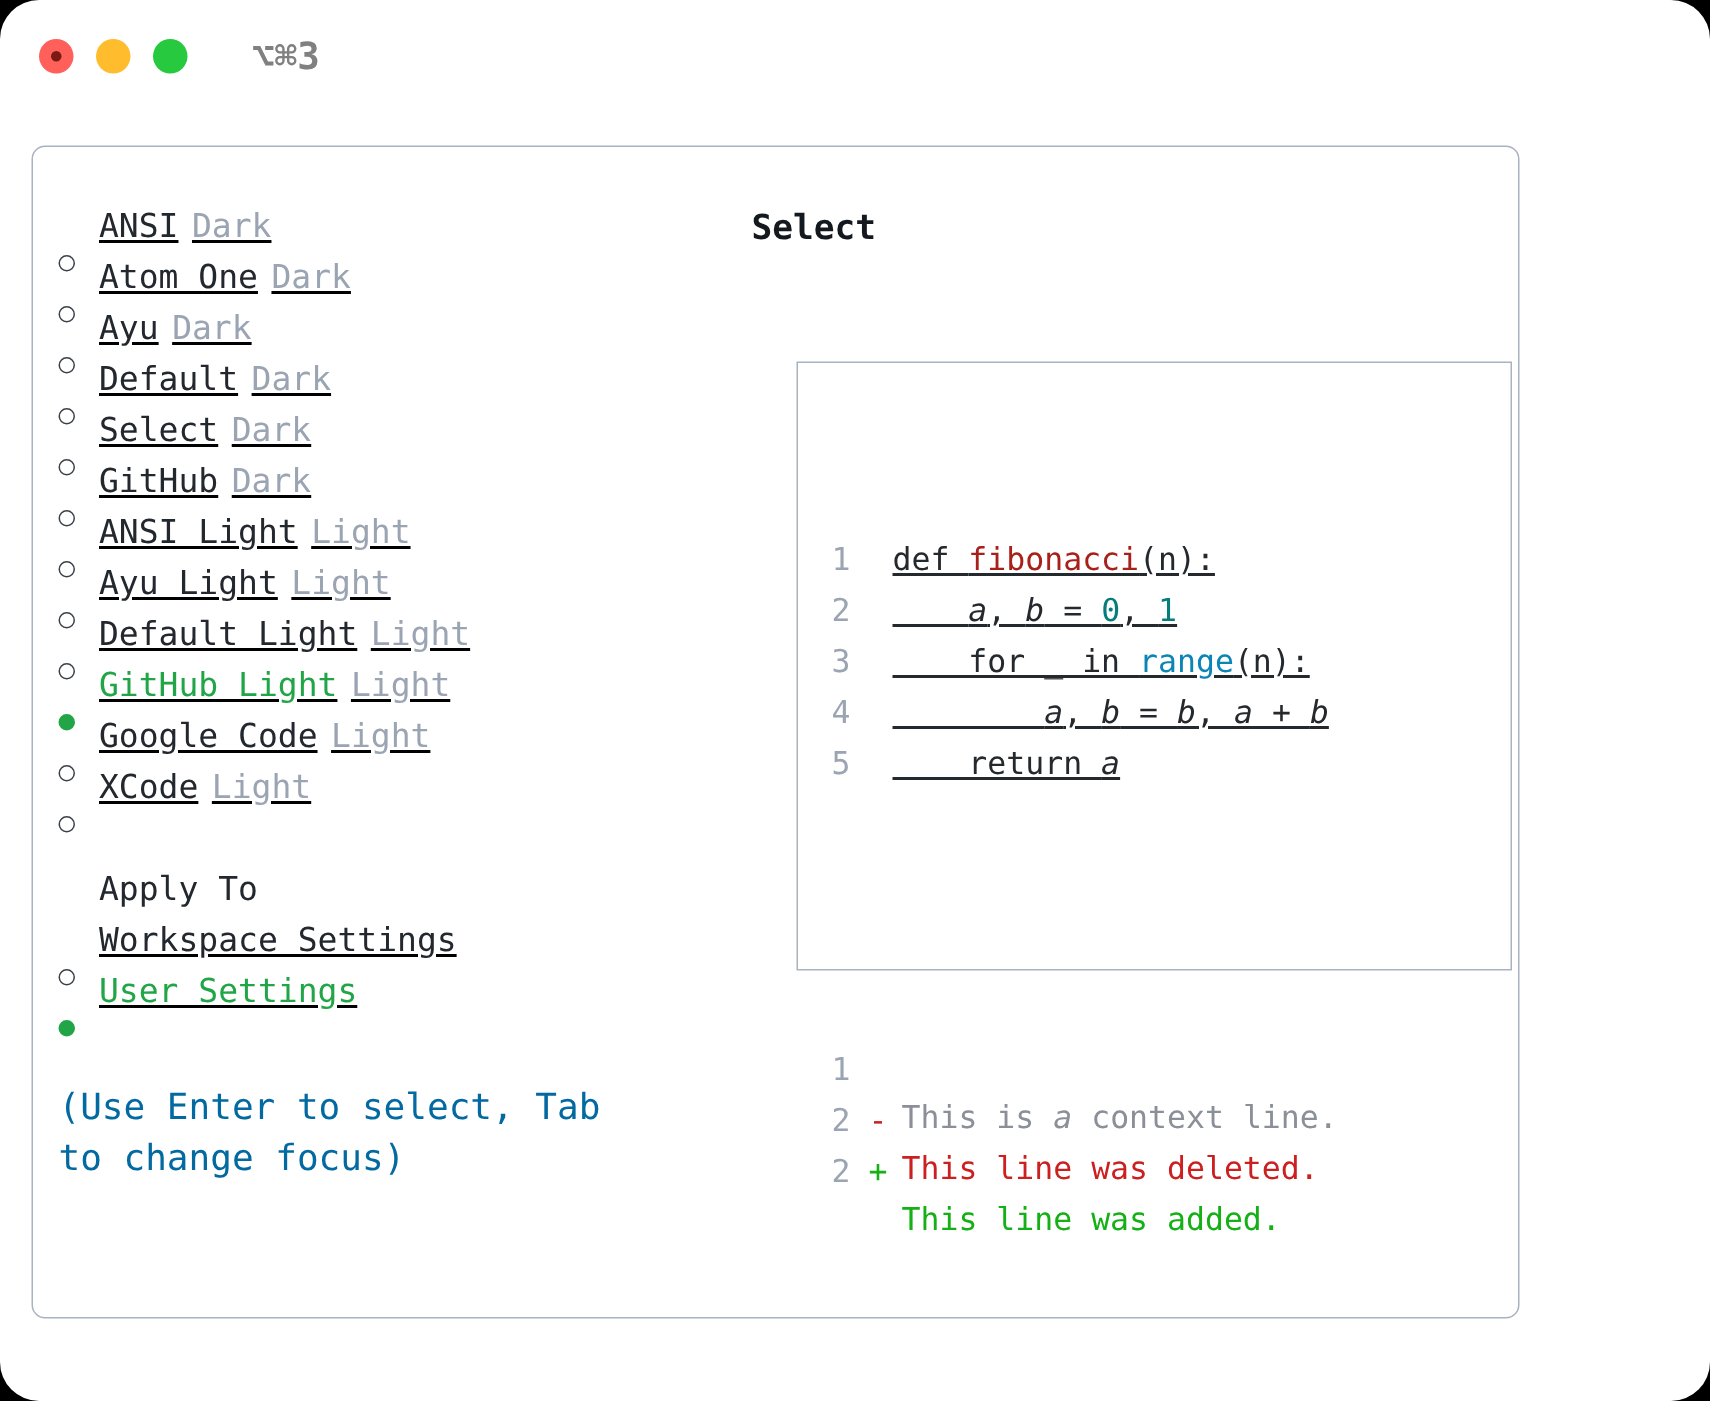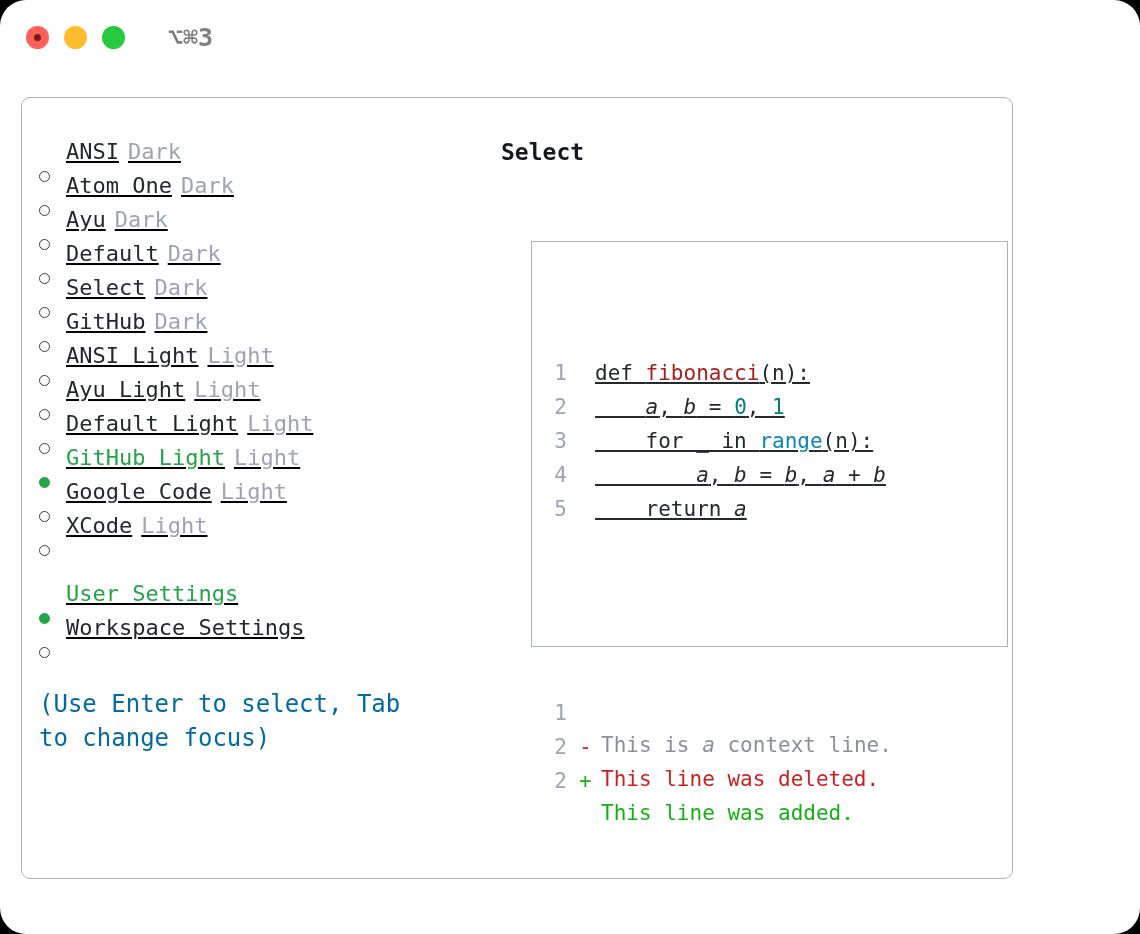--- a/index.html
+++ b/index.html
@@ -258,23 +258,27 @@
           <div class="row"><span class="bullet"><span class="bullet-mark"></span></span><span class="label">ANSI Light</span><span class="kind">Light</span></div>
           <div class="row"><span class="bullet"><span class="bullet-mark"></span></span><span class="label">Ayu Light</span><span class="kind">Light</span></div>
           <div class="row"><span class="bullet"><span class="bullet-mark"></span></span><span class="label">Default Light</span><span class="kind">Light</span></div>
           <div class="row selected"><span class="bullet"><span class="bullet-mark"></span></span><span class="label">GitHub Light</span><span class="kind">Light</span></div>
           <div class="row"><span class="bullet"><span class="bullet-mark"></span></span><span class="label">Google Code</span><span class="kind">Light</span></div>
           <div class="row"><span class="bullet"><span class="bullet-mark"></span></span><span class="label">XCode</span><span class="kind">Light</span></div>
         </div>
 
       <div class="spacer-row"></div>
 
+      <div class="plain-row">
+        <span class="indent"></span>
+        <span class="label">Apply To</span>
+      </div>
       <div id="apply-list">
+          <div class="row"><span class="bullet"><span class="bullet-mark"></span></span><span class="label">Workspace Settings</span></div>
           <div class="row selected"><span class="bullet"><span class="bullet-mark"></span></span><span class="label">User Settings</span></div>
-          <div class="row"><span class="bullet"><span class="bullet-mark"></span></span><span class="label">Workspace Settings</span></div>
         </div>
 
       <div class="hint">(Use Enter to select, Tab to change focus)</div>
     </div>
 
     <div class="col-right">
       <div class="preview-title">Select</div>
 
       <div class="preview-box">
         <div class="code">

